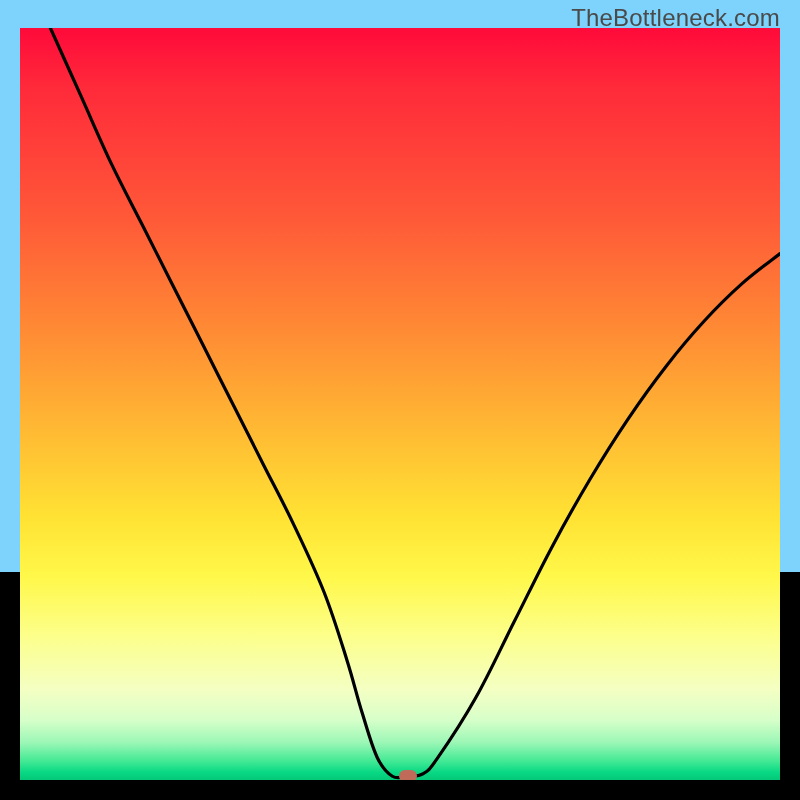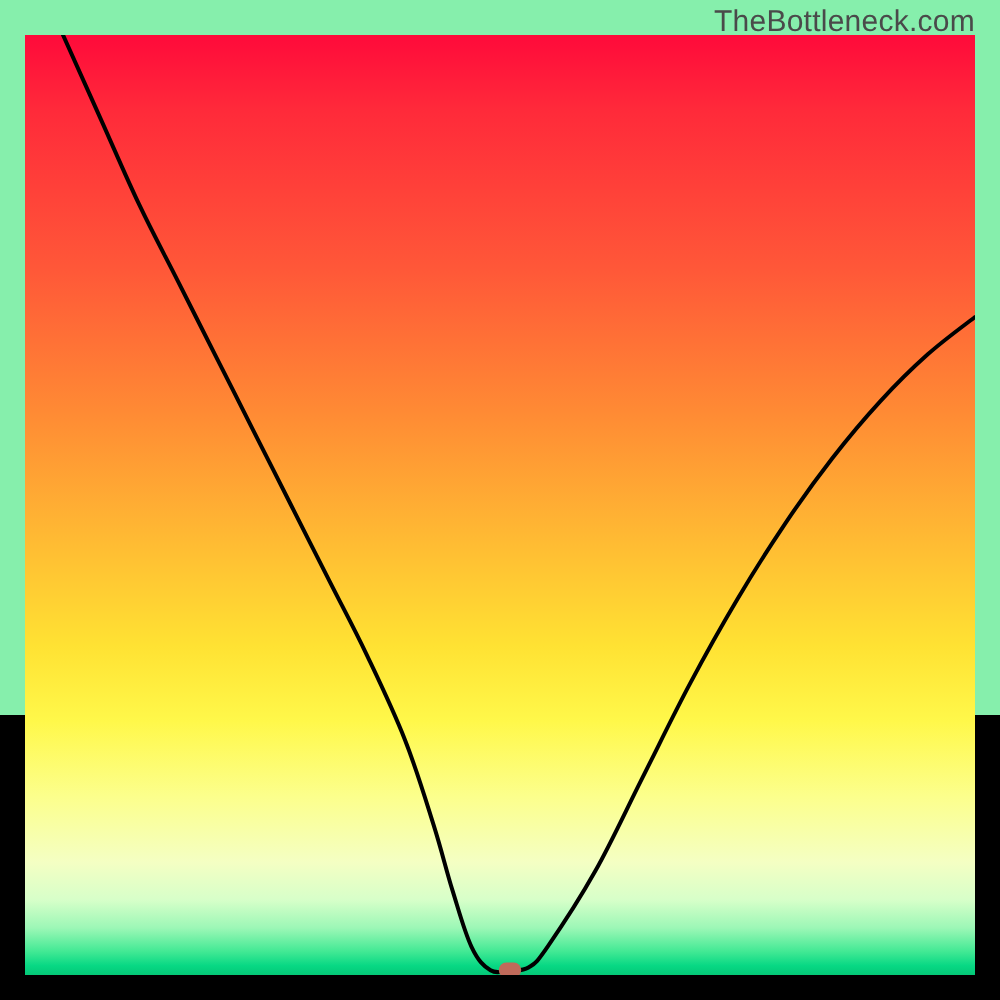--- a/index.html
+++ b/index.html
@@ -8,21 +8,21 @@
     width: 800px;
     height: 800px;
     background: #000;
     overflow: hidden;
     font-family: Arial, sans-serif;
   }
   .frame {
     position: relative;
     width: 800px;
     height: 572px;
-    background: #86efac;
+    background: #7dd3fc;
   }
   .watermark {
     position: absolute;
     top: 4px;
     right: 20px;
     color: #4a4a4a;
     font-size: 24px;
     font-weight: 500;
     letter-spacing: 0.2px;
     z-index: 3;

